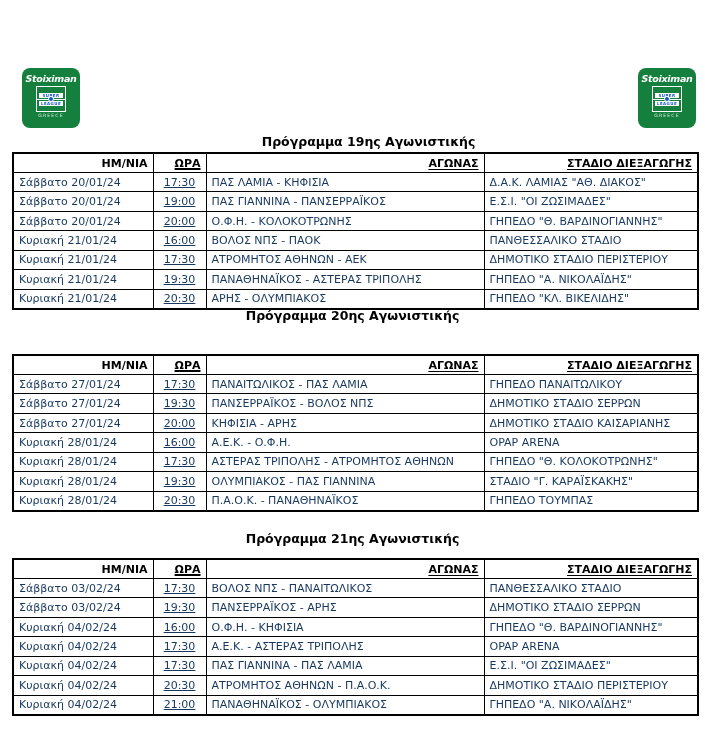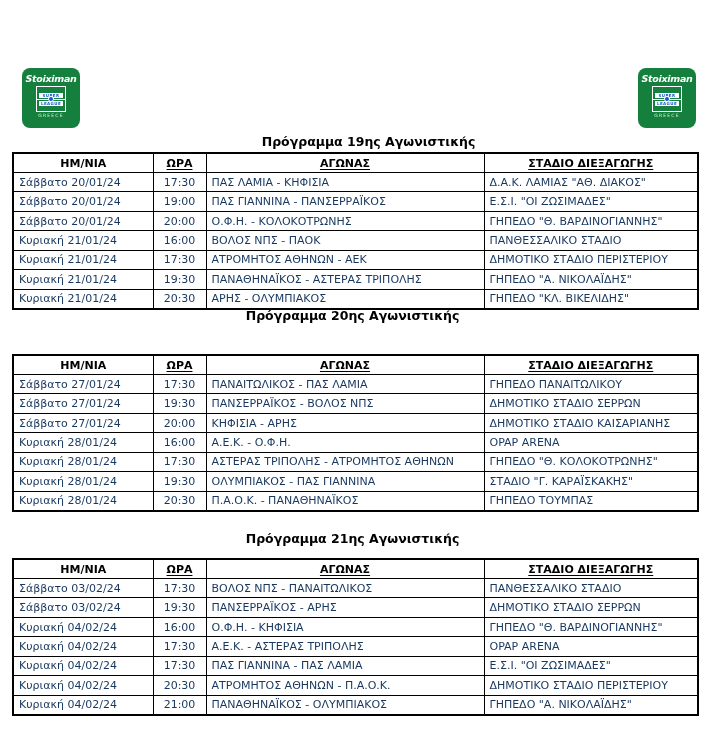--- a/index.html
+++ b/index.html
@@ -96,24 +96,24 @@
     padding:0 5px;
     font-size:11px;
     vertical-align:middle;
     white-space:nowrap;
     overflow:hidden;
     height:18px;
   }
   table.fixtures th{
     color:#000000;
     font-weight:bold;
-    text-align:center;
+    text-align:right;
   }
   table.fixtures td{color:#17375E;}
-  .center{text-align:center;}
+  .center{text-align:center;text-decoration:underline;}
   .u{text-decoration:underline;text-underline-offset:2px;}
 </style>
 </head>
 <body>
 
 <div class="page">
 
   <div class="logo logo-left">
     <span class="brand">Stoiximan</span>
     <div class="pitch">

